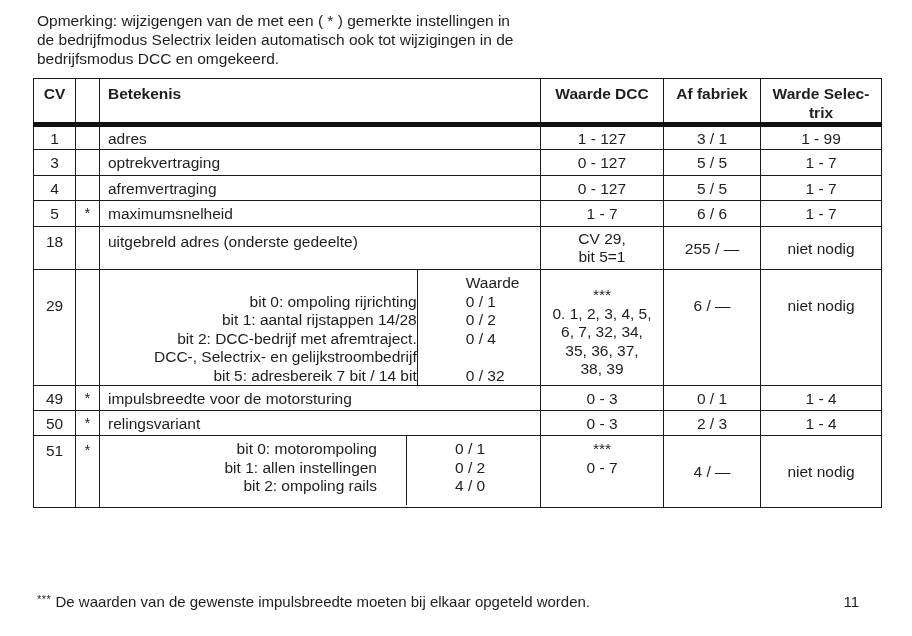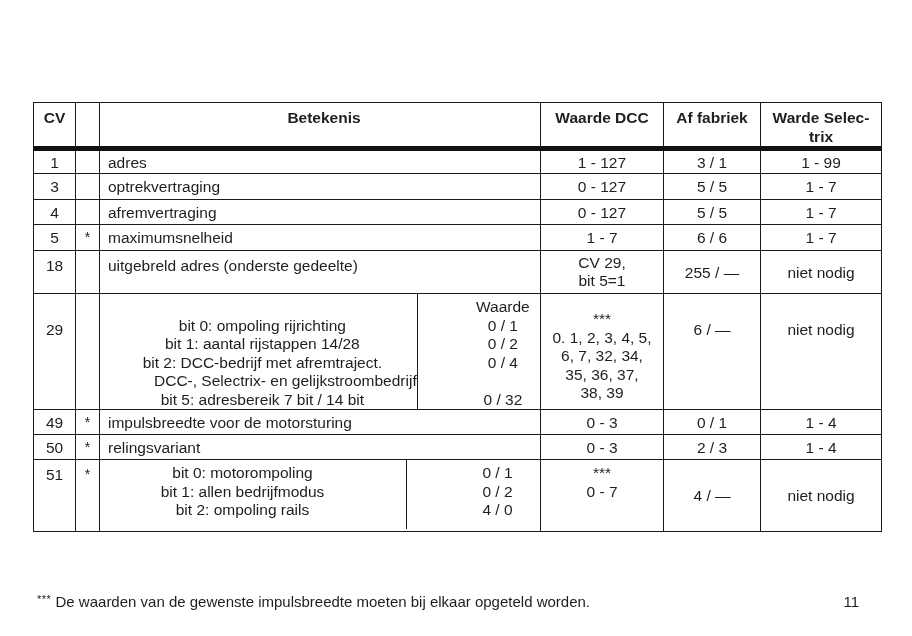--- a/index.html
+++ b/index.html
@@ -6,67 +6,72 @@
   body{
     width:912px;height:636px;background:#ffffff;
     font-family:"Liberation Sans", sans-serif;color:#1e1e1e;
     -webkit-font-smoothing:antialiased;
   }
   .page{position:relative;width:912px;height:636px;background:#fff;overflow:hidden;}
 
   .note{position:absolute;left:37px;top:11px;font-size:15.5px;line-height:19px;}
 
   table.cv-table{
-    position:absolute;left:33px;top:102px;width:848px;
+    position:absolute;left:33px;top:78px;width:848px;
     border-collapse:collapse;table-layout:fixed;
     font-size:15.5px;line-height:19px;
   }
   .cv-table td,.cv-table th{
     border:1.5px solid #1a1a1a;padding:0;overflow:hidden;
   }
   .cv-table thead th{
     border-bottom:5px solid #111;
     font-weight:bold;vertical-align:top;padding-top:5px;text-align:center;
   }
-  .cv-table thead th.left{text-align:center;padding-left:8px;}
+  .cv-table thead th.left{text-align:left;padding-left:8px;}
 
   td.cv{text-align:center;vertical-align:middle;}
   td.star{text-align:center;vertical-align:middle;font-size:14px;}
   td.bet{text-align:left;padding-left:8px;vertical-align:middle;}
   td.val{text-align:center;vertical-align:middle;}
 
   tr.rh25{height:25px;} tr.rh26{height:26px;}
   tr.rh44{height:44px;} tr.rh43{height:43px;margin-top:16px;}
   tr.rh110{height:110px;} tr.rh72{height:72px;}
 
   td.vtop{vertical-align:top;padding-top:5px;}
   td.pt26{vertical-align:top;padding-top:26px;}
   td.pt16{vertical-align:top;padding-top:16px;}
   td.pt4{vertical-align:top;padding-top:4px;}
 
   td.bet-complex{padding:0;vertical-align:top;}
   .split{display:flex;align-items:stretch;}
-  .split .labels{flex:1;padding:4px 0 0 8px;text-align:center;}
-  .split .vals{width:85px;border-left:1.5px solid #1a1a1a;text-align:center;padding-top:4px;padding-left:48px;}
+  .split .labels{flex:1;padding:4px 0 0 8px;text-align:right;}
+  .split .vals{width:85px;border-left:1.5px solid #1a1a1a;padding-top:4px;padding-left:48px;}
   .line{height:18.5px;line-height:18.5px;white-space:nowrap;}
   .line.indent{padding-left:46px;}
   .split.min29{min-height:106px;}
   .split.min51{min-height:69px;gap:29px;}
 
   .footer-row{position:absolute;left:37px;top:593px;width:830px;
     display:flex;justify-content:space-between;align-items:flex-start;
     font-size:15px;}
   .footnote sup{font-size:11px;vertical-align:4px;letter-spacing:0.5px;}
   .pageno{font-size:15px;padding-right:8px;margin-left:36px;}
 </style>
 </head>
 <body>
 
 <div class="page">
 
+  <div class="note">
+    <div>Opmerking: wijzigengen van de met een ( * ) gemerkte instellingen in</div>
+    <div>de bedrijfmodus Selectrix leiden automatisch ook tot wijzigingen in de</div>
+    <div>bedrijfsmodus DCC en omgekeerd.</div>
+  </div>
 
   <table class="cv-table">
     <colgroup>
       <col style="width:42px">
         <col style="width:24px">
         <col style="width:441px">
       <col style="width:123px">
         <col style="width:97px">
         <col style="width:121px">
     </colgroup>
@@ -176,21 +181,21 @@
         <td class="val">2 / 3</td>
         <td class="val">1 - 4</td>
       </tr>
       <tr class="rh72">
         <td class="cv vtop">51</td>
         <td class="star vtop">*</td>
         <td class="bet-complex">
           <div class="split min51">
             <div class="labels">
               <div class="line">bit 0: motorompoling</div>
-              <div class="line">bit 1: allen bedrijfmodus</div>
+              <div class="line">bit 1: allen instellingen</div>
               <div class="line">bit 2: ompoling rails</div>
             </div>
             <div class="vals">
               <div class="line">0 / 1</div>
               <div class="line">0 / 2</div>
               <div class="line">4 / 0</div>
             </div>
           </div>
         </td>
         <td class="val pt4">

